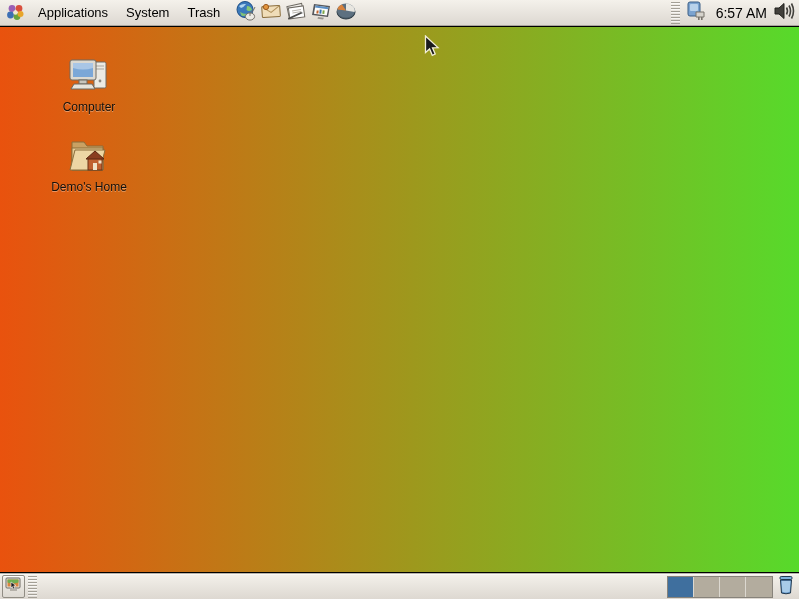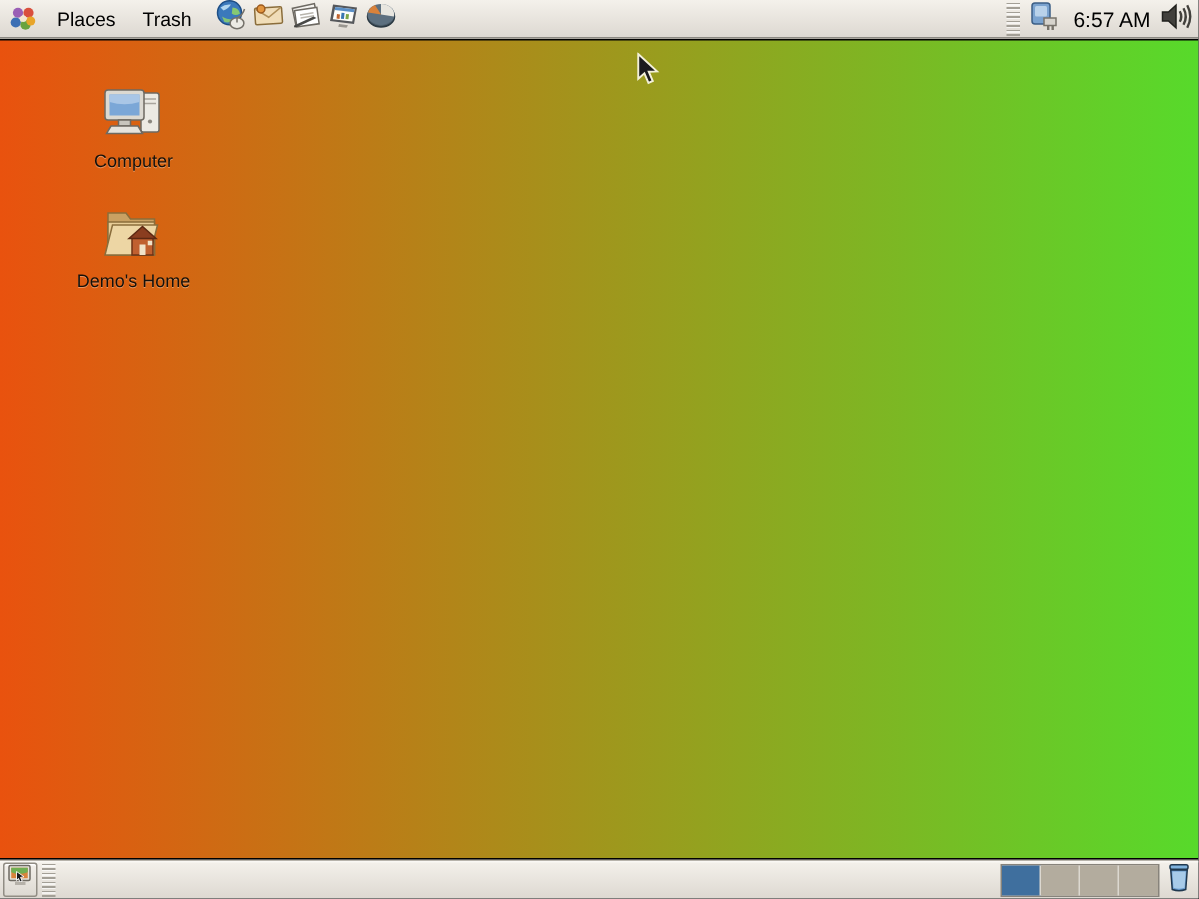--- a/index.html
+++ b/index.html
@@ -71,21 +71,22 @@
     <div class="logo-box">
       <svg width="19" height="19" viewBox="0 0 19 19">
         <circle cx="6" cy="5.5" r="3.4" fill="#9a5fb5"></circle>
         <circle cx="13" cy="5.5" r="3.4" fill="#d94f3d"></circle>
         <circle cx="4.5" cy="12" r="3.4" fill="#3d6fb4"></circle>
         <circle cx="11" cy="13.5" r="3.4" fill="#69a33e"></circle>
         <circle cx="14.5" cy="11" r="3" fill="#e8a52a"></circle>
         <circle cx="9.5" cy="9.5" r="2.2" fill="#f2e7d0"></circle>
       </svg>
     </div>
-    <div class="menu-item">Places</div>
+    <div class="menu-item">Applications</div>
+    <div class="menu-item">System</div>
     <div class="menu-item">Trash</div>
 
     <div class="launchers">
       <div class="launcher">
         <span>
           <svg width="22" height="22" viewBox="0 0 22 22">
             <circle cx="10" cy="9.5" r="8" fill="#3b79bb" stroke="#1e4f86"></circle>
             <path d="M4 6 Q7 3.5 11 4 Q9 7 6 8 Z" fill="#bfe0f5" opacity=".9"></path>
             <path d="M12 6 Q16 6 17 10 Q14 12 11.5 10 Z" fill="#8fd16b" opacity=".9"></path>
             <path d="M5 12 Q8 14 12 14 Q10 17 6.5 15.5 Z" fill="#8fd16b" opacity=".85"></path>

